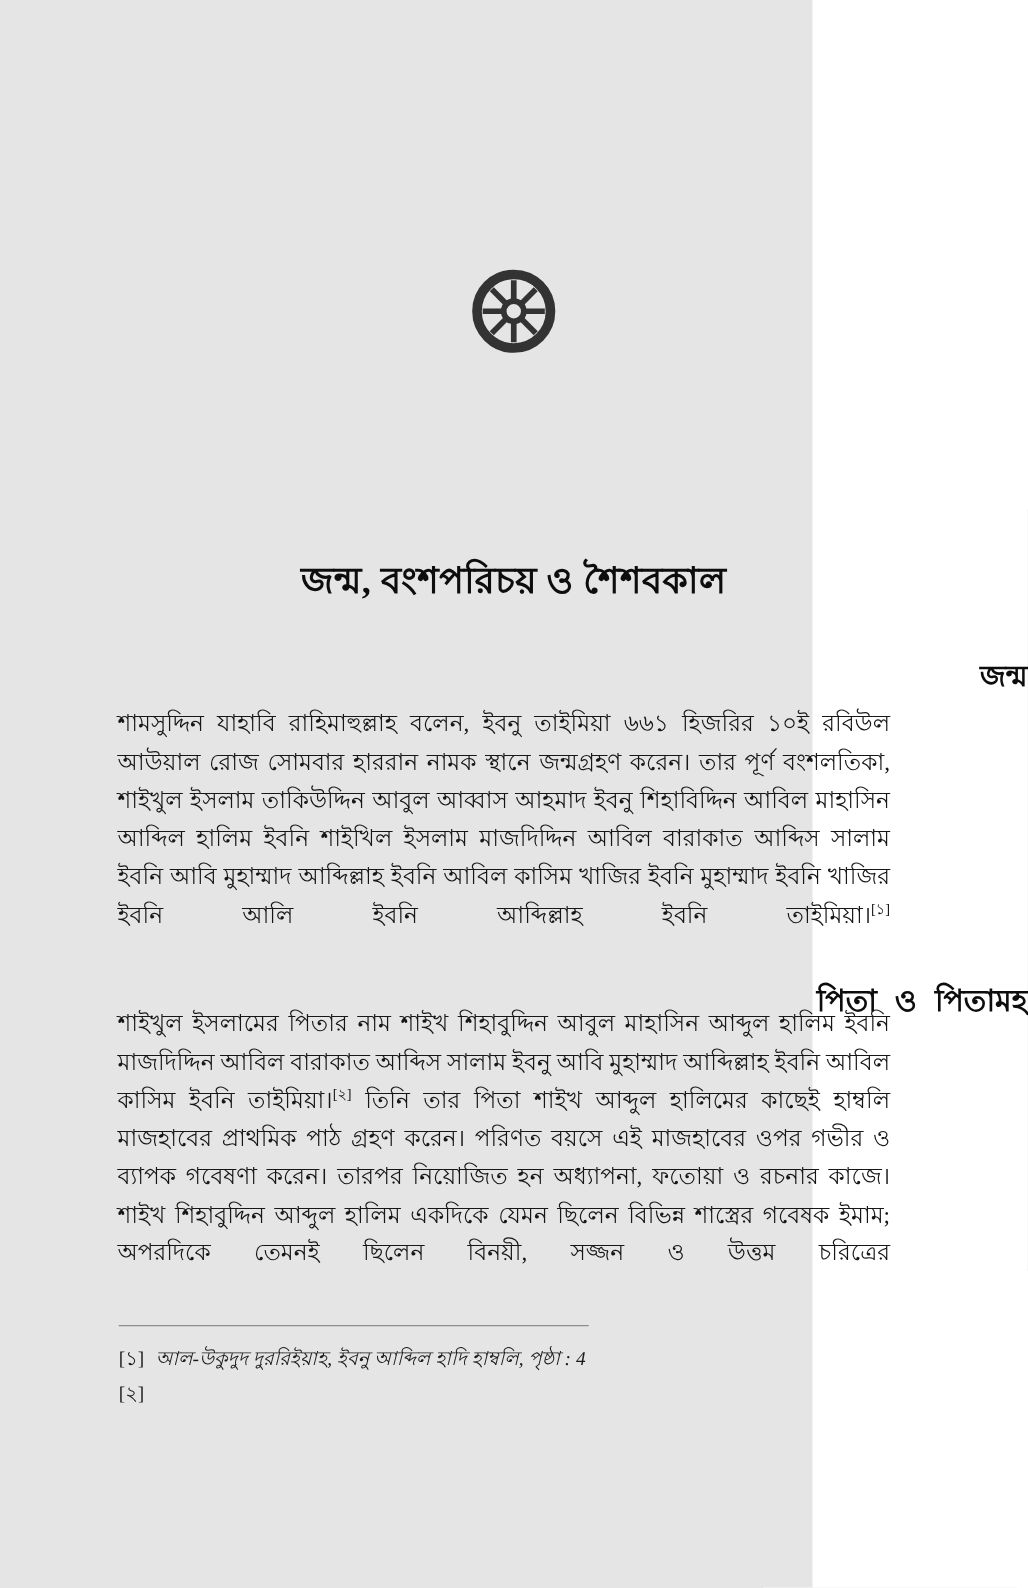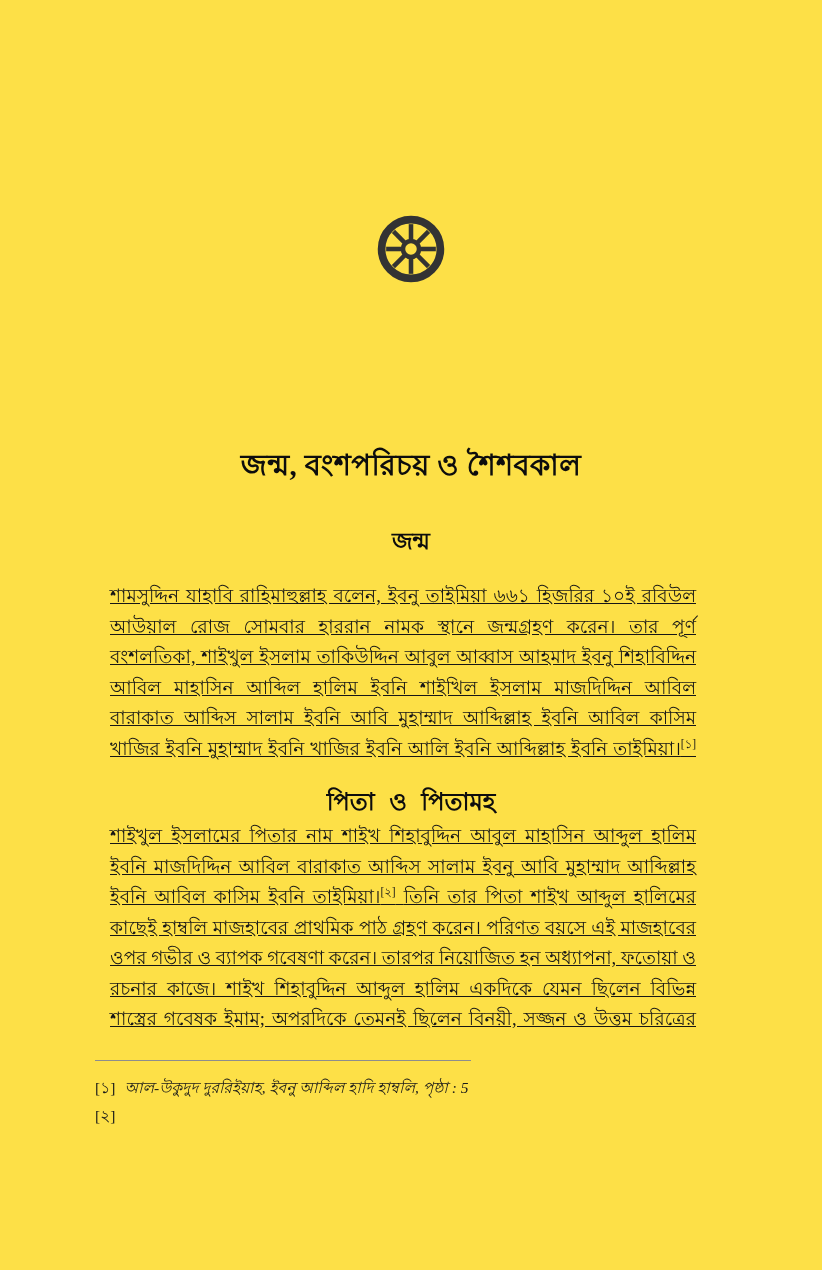--- a/index.html
+++ b/index.html
@@ -13,23 +13,23 @@
     height: 1270px;
     position: relative;
     font-family: "Liberation Serif", "DejaVu Serif", serif;
     color: #191919;
     overflow: hidden;
   }
 
   .page {
     position: absolute;
     inset: 0;
-    width: 822px;
+    width: 650px;
     height: 1270px;
-    background: #fde047;
+    background: #e5e5e5;
   }
 
   
   .ornament-wrap {
     position: absolute;
     top: 214px;
     left: 0;
     width: 822px;
     display: flex;
     justify-content: center;
@@ -51,21 +51,21 @@
     line-height: 1.25;
     color: #0d0d0d;
     font-family: "Liberation Serif", "DejaVu Serif", serif;
   }
 
   
   .section-heading {
     position: absolute;
     left: 0;
     width: 822px;
-    text-align: center;
+    text-align: right;
     font-size: 23px;
     font-weight: bold;
     color: #0d0d0d;
     line-height: 1.3;
   }
   .section-heading.birth { top: 508px; }
   .section-heading.father { top: 768px; font-size: 24px; font-family: Liberation Mono, monospace; }
 
   
   .body-block {
@@ -76,23 +76,22 @@
     text-justify: inter-word;
     font-size: 18.6px;
     line-height: 30.5px;
     color: #161616;
     hyphens: none;
   }
   .body-block.para-1 { top: 565px; }
   .body-block.para-2 { top: 805px; }
 
   .body-block p {
-    margin: 16px;
+    margin: 0;
     text-align: justify;
-    text-decoration: underline;
   }
   
   .body-block p.justify-all {
     text-align-last: justify;
   }
 
   sup.fn-ref {
     font-size: 0.62em;
     vertical-align: super;
     line-height: 0;
@@ -174,20 +173,20 @@
       <span>শাইখুল ইসলামের পিতার নাম শাইখ শিহাবুদ্দিন আবুল মাহাসিন আব্দুল হালিম ইবনি মাজদিদ্দিন আবিল বারাকাত আব্দিস সালাম ইবনু আবি মুহাম্মাদ আব্দিল্লাহ ইবনি আবিল কাসিম ইবনি তাইমিয়া।</span><sup class="fn-ref">[২]</sup>
       <span>তিনি তার পিতা শাইখ আব্দুল হালিমের কাছেই হাম্বলি মাজহাবের প্রাথমিক পাঠ গ্রহণ করেন। পরিণত বয়সে এই মাজহাবের ওপর গভীর ও ব্যাপক গবেষণা করেন। তারপর নিয়োজিত হন অধ্যাপনা, ফতোয়া ও রচনার কাজে। শাইখ শিহাবুদ্দিন আব্দুল হালিম একদিকে যেমন ছিলেন বিভিন্ন শাস্ত্রের গবেষক ইমাম; অপরদিকে তেমনই ছিলেন বিনয়ী, সজ্জন ও উত্তম চরিত্রের</span>
     </p>
   </div>
 
   <hr class="footnote-rule">
 
   <div class="footnotes">
     <div class="footnote-item">
       <span class="footnote-marker">[১]</span>
-      <span class="footnote-text">আল-উকুদুদ দুররিইয়াহ, ইবনু আব্দিল হাদি হাম্বলি, পৃষ্ঠা : 5</span>
+      <span class="footnote-text">আল-উকুদুদ দুররিইয়াহ, ইবনু আব্দিল হাদি হাম্বলি, পৃষ্ঠা : 4</span>
     </div>
     <div class="footnote-item">
       <span class="footnote-marker">[২]</span>
     </div>
   </div>
 
 </div>
 
 </body></html>

